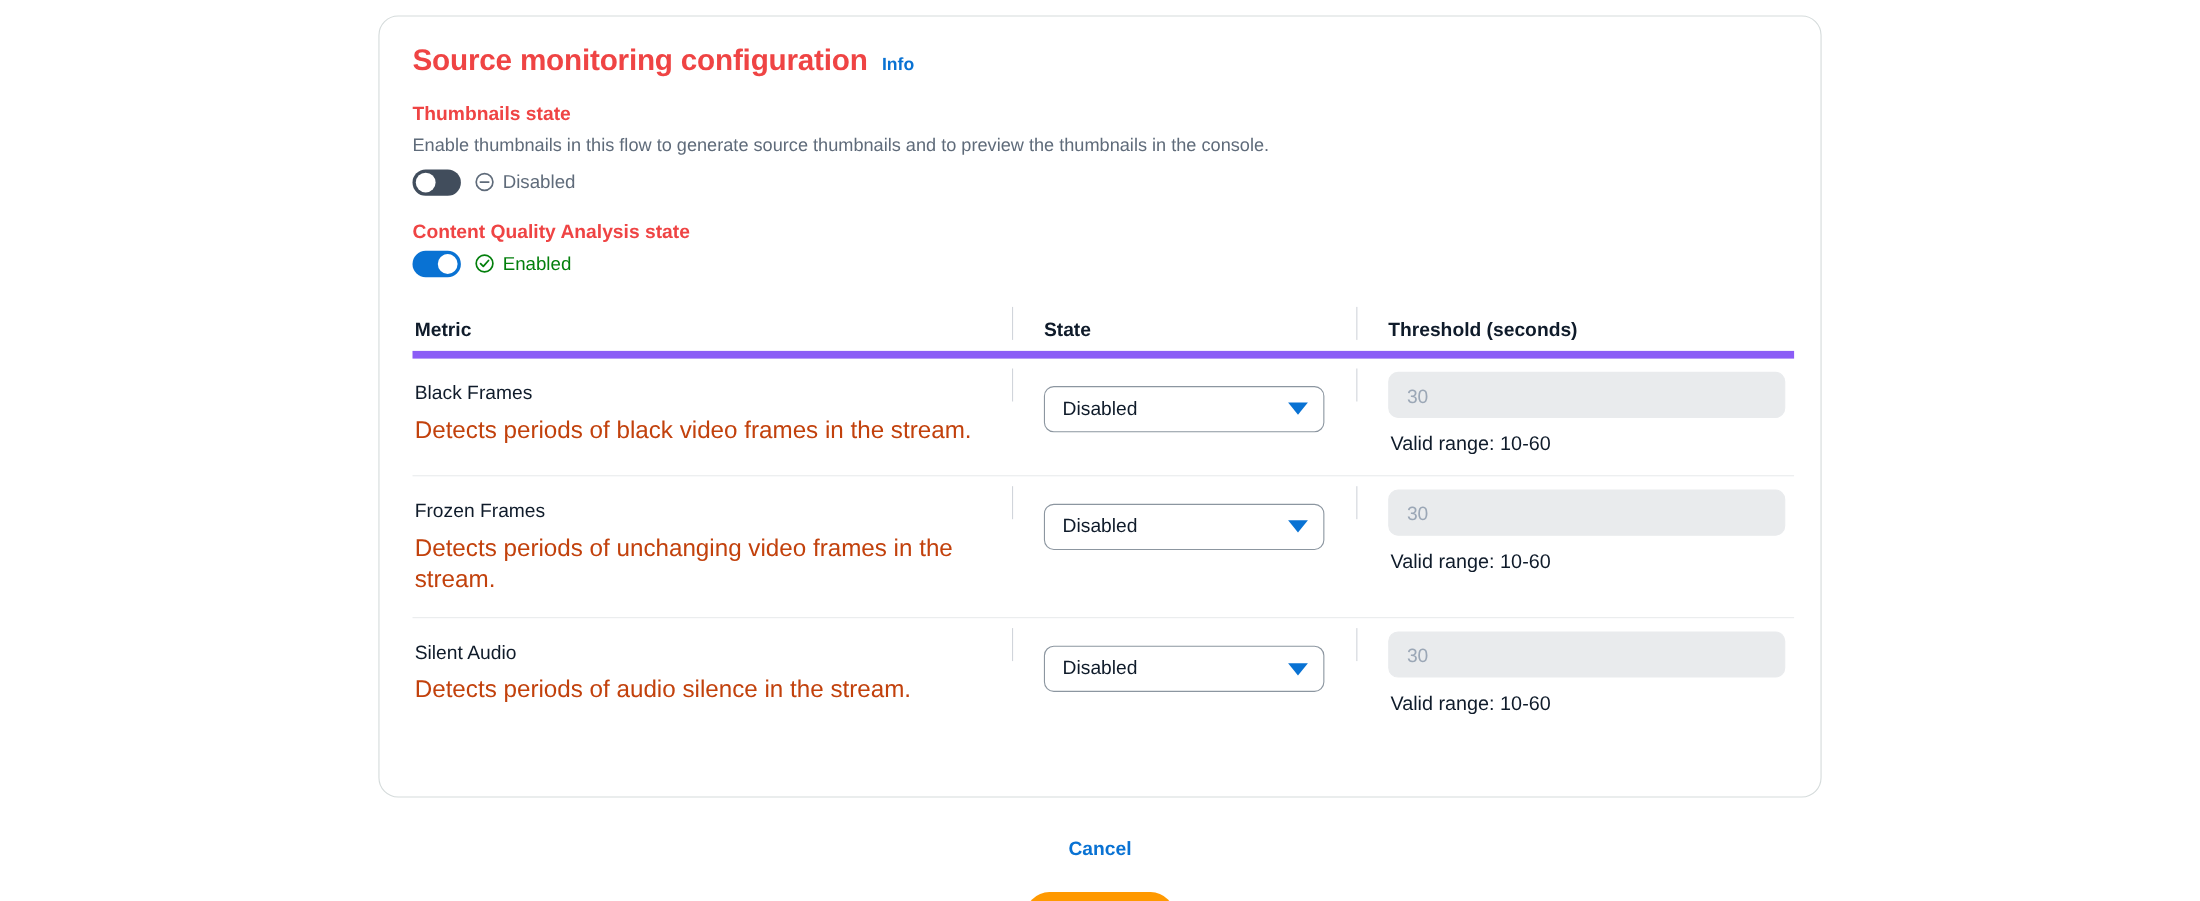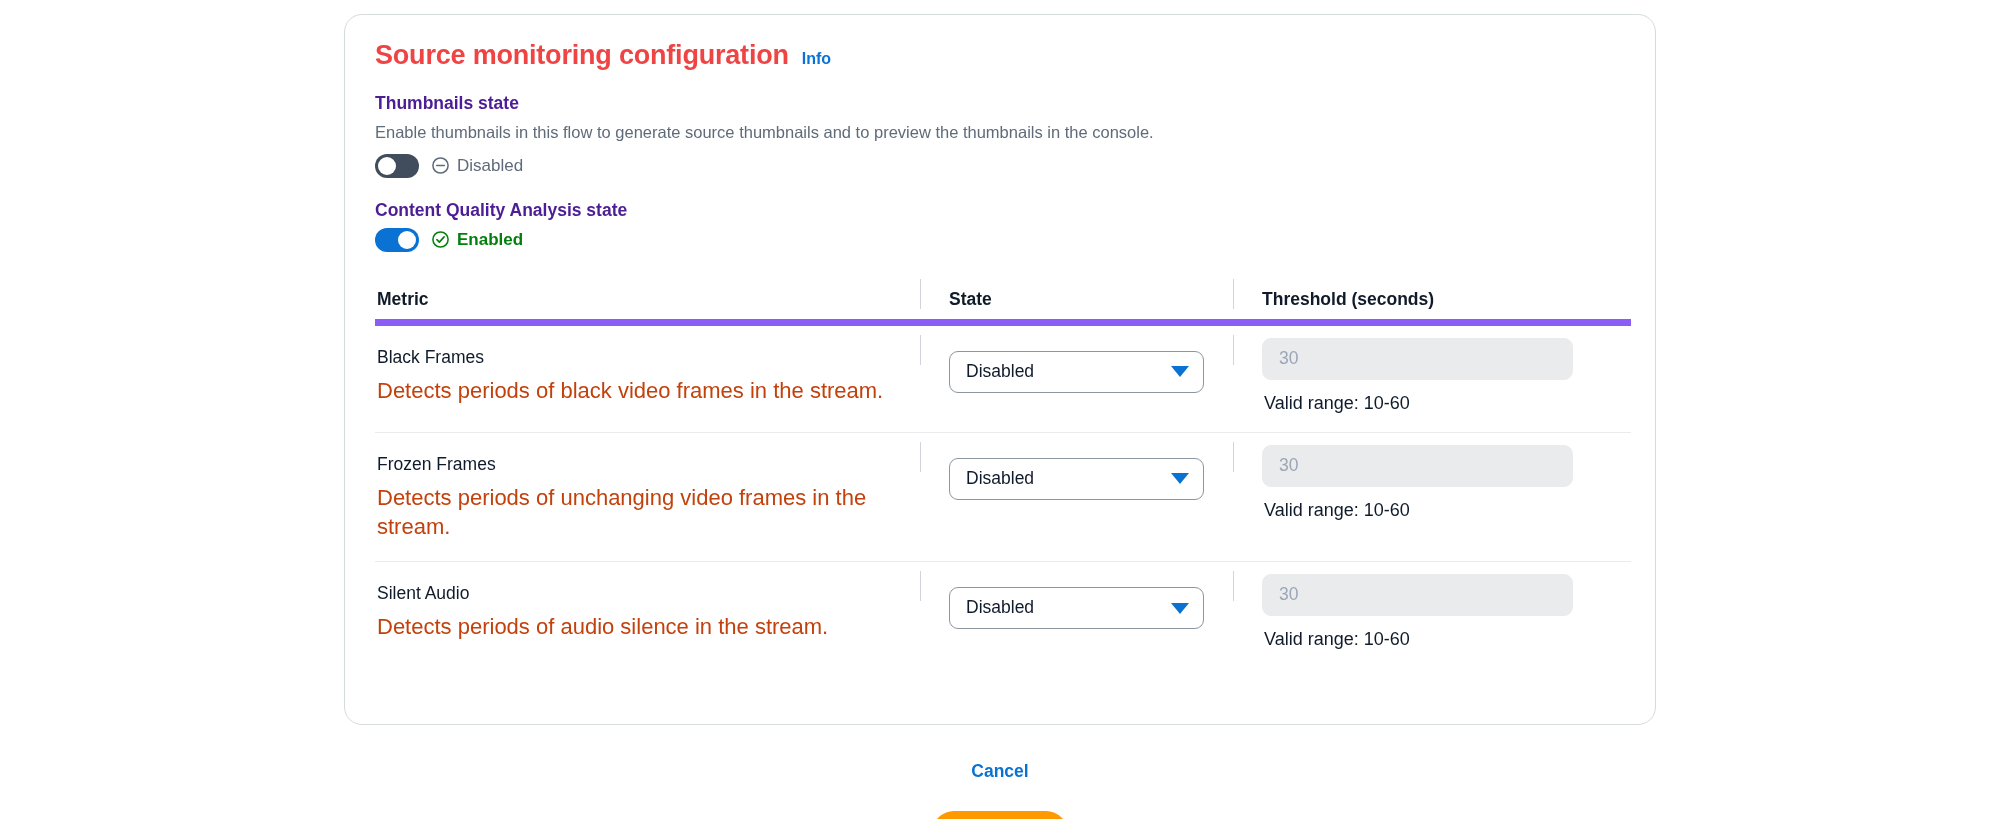--- a/index.html
+++ b/index.html
@@ -38,21 +38,21 @@
     letter-spacing: -0.2px; line-height: 1.1;
   }
   .info-link {
     font-size: 16px; color: #0972d3; font-weight: 700;
     text-decoration: none; cursor: pointer;
   }
 
   
   .field-group { margin-bottom: 22px; }
   .field-label {
-    font-size: 17.5px; font-weight: bold; color: #4c1d95;
+    font-size: 17.5px; font-weight: bold; color: #ef4444;
     margin-bottom: 7px; line-height: 1.2;
   }
   .field-desc {
     font-size: 16.5px; color: #5f6b7a; line-height: 1.35;
     margin-bottom: 11px;
   }
 
   .toggle-row { display: flex; align-items: center; gap: 12px; }
 
   .switch {
@@ -65,21 +65,21 @@
     position: absolute; top: 3px; width: 18px; height: 18px;
     border-radius: 50%; background: #ffffff;
   }
   .switch.off .knob { left: 3px; }
   .switch.on  .knob { left: 23px; }
 
   .state-label { display: flex; align-items: center; gap: 7px; }
   .state-label .glyph { display: flex; align-items: center; }
   .state-text { font-size: 17px; line-height: 1; }
   .state-text.disabled { color: #5f6b7a; }
-  .state-text.enabled  { color: #037f0c; font-weight: 700; }
+  .state-text.enabled  { color: #037f0c; font-weight: 400; }
 
   
   .metrics-table {
     margin-top: 30px;
     width: 1256px;
   }
   .mt-head {
     display: flex; align-items: center;
     height: 44px;
     border-bottom: 7px solid #8b5cf6;
@@ -130,26 +130,26 @@
   .caret {
     width: 0; height: 0;
     border-left: 9px solid transparent;
     border-right: 9px solid transparent;
     border-top: 11px solid #0972d3;
     flex: 0 0 auto;
   }
 
   
   .thr-input {
-    width: 311px; height: 42px;
+    width: 361px; height: 42px;
     background: #e9ebed;
     border: 1px solid #e9ebed;
     border-radius: 9px;
-    display: flex; align-items: center;
-    padding: 0 16px;
+    display: flex; align-items: flex-start;
+    padding: 13px 16px;
     margin-top: -9px;
   }
   .thr-placeholder { font-size: 17.5px; color: #9ba7b6; line-height: 1; }
   .thr-hint {
     font-size: 18px; color: #0f1b2a; line-height: 1;
     margin-top: 14px; padding-left: 2px;
   }
 
   
   .actions {

